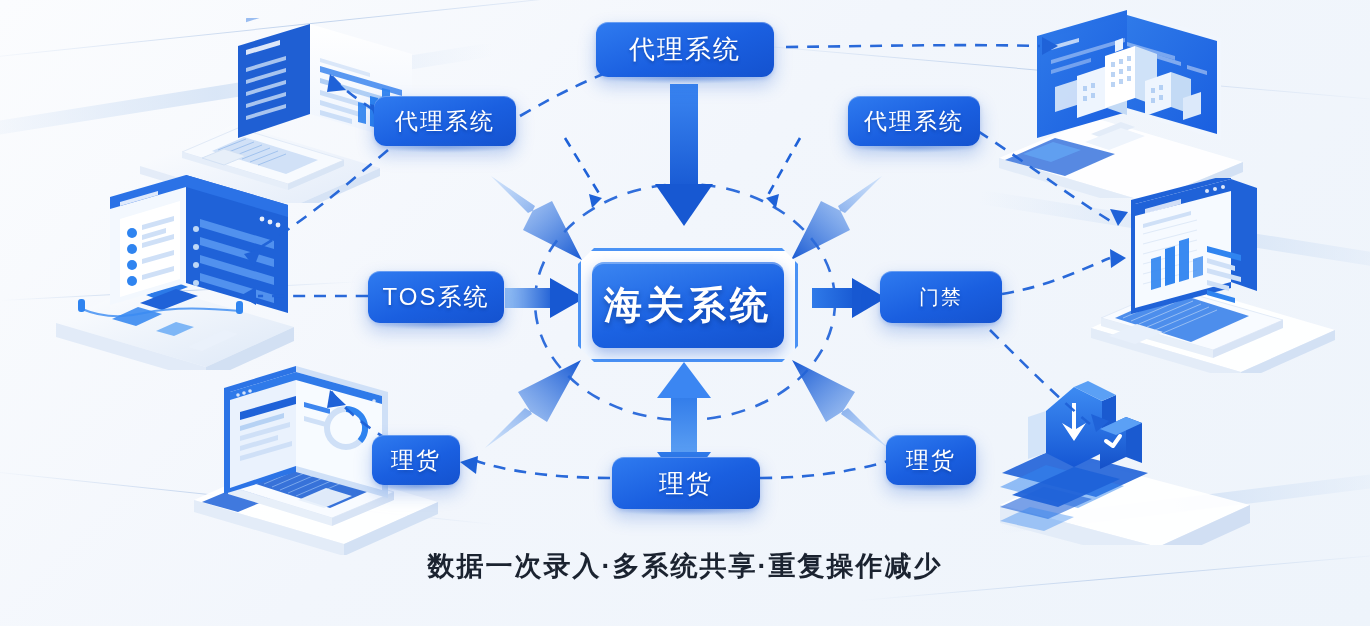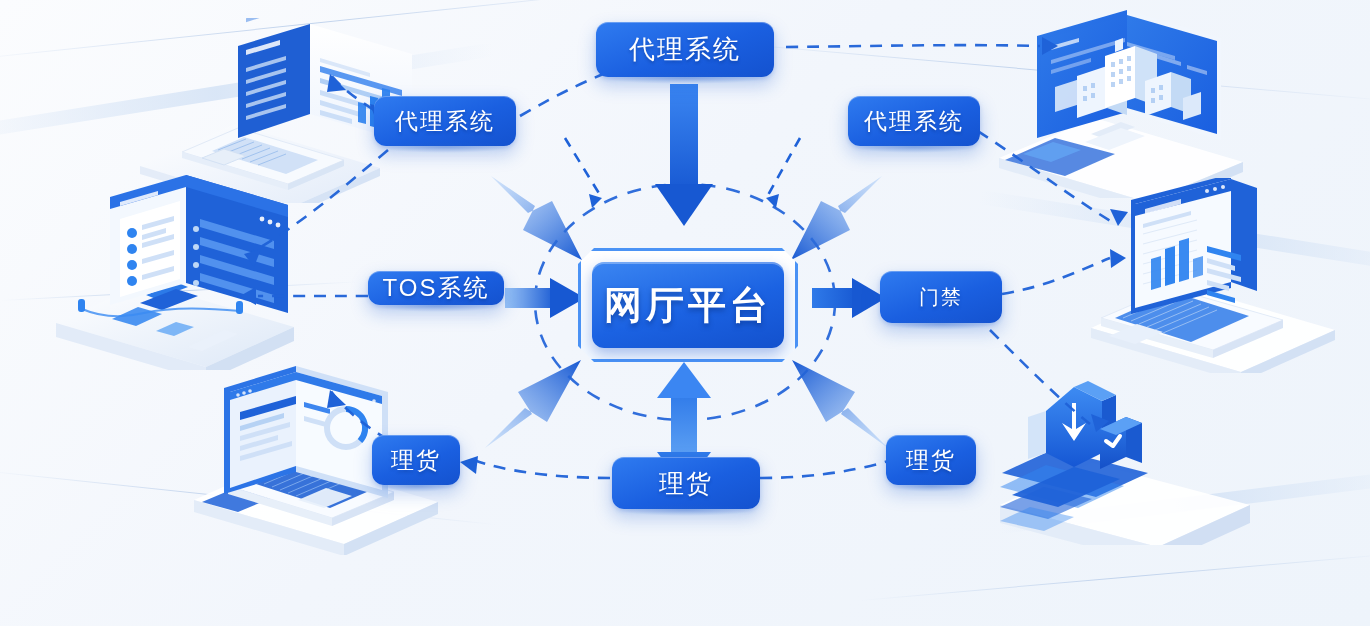--- a/index.html
+++ b/index.html
@@ -506,50 +506,51 @@
 
     <g>
       <rect x="671" y="392" width="26" height="68" fill="url(#ar-vb)"></rect>
       <path d="M657 398 L711 398 L684 362 Z" fill="#3b86f2"></path>
       <path d="M657 452 L711 452 L684 488 Z" fill="#2f7ae9"></path>
     </g>
   </svg>
 
   <div class="core-outer" style="left:578px;top:248px;width:214px;height:108px;">
     <div class="core-inner">
-      <span>网厅平台</span>
+      <span>海关系统</span>
     </div>
   </div>
 
   <div class="chip" style="left:596px;top:22px;width:178px;height:55px;font-size:26px;">
     <span>代理系统</span>
   </div>
 
   <div class="chip" style="left:374px;top:96px;width:142px;height:50px;font-size:23px;">
     <span>代理系统</span>
   </div>
 
   <div class="chip" style="left:848px;top:96px;width:132px;height:50px;font-size:23px;">
     <span>代理系统</span>
   </div>
 
-  <div class="chip" style="left:368px;top:271px;width:136px;height:34px;font-size:24px;">
+  <div class="chip" style="left:368px;top:271px;width:136px;height:52px;font-size:24px;">
     <span>TOS系统</span>
   </div>
 
   <div class="chip" style="left:880px;top:271px;width:122px;height:52px;font-size:20px;">
     <span>门禁</span>
   </div>
 
   <div class="chip" style="left:372px;top:435px;width:88px;height:50px;font-size:23px;">
     <span>理货</span>
   </div>
 
   <div class="chip" style="left:612px;top:457px;width:148px;height:52px;font-size:25px;">
     <span>理货</span>
   </div>
 
   <div class="chip" style="left:886px;top:435px;width:90px;height:50px;font-size:23px;">
     <span>理货</span>
   </div>
 
+  <div class="cap" style="top:548px;">数据一次录入·多系统共享·重复操作减少</div>
 
 </div>
 
 </body></html>

